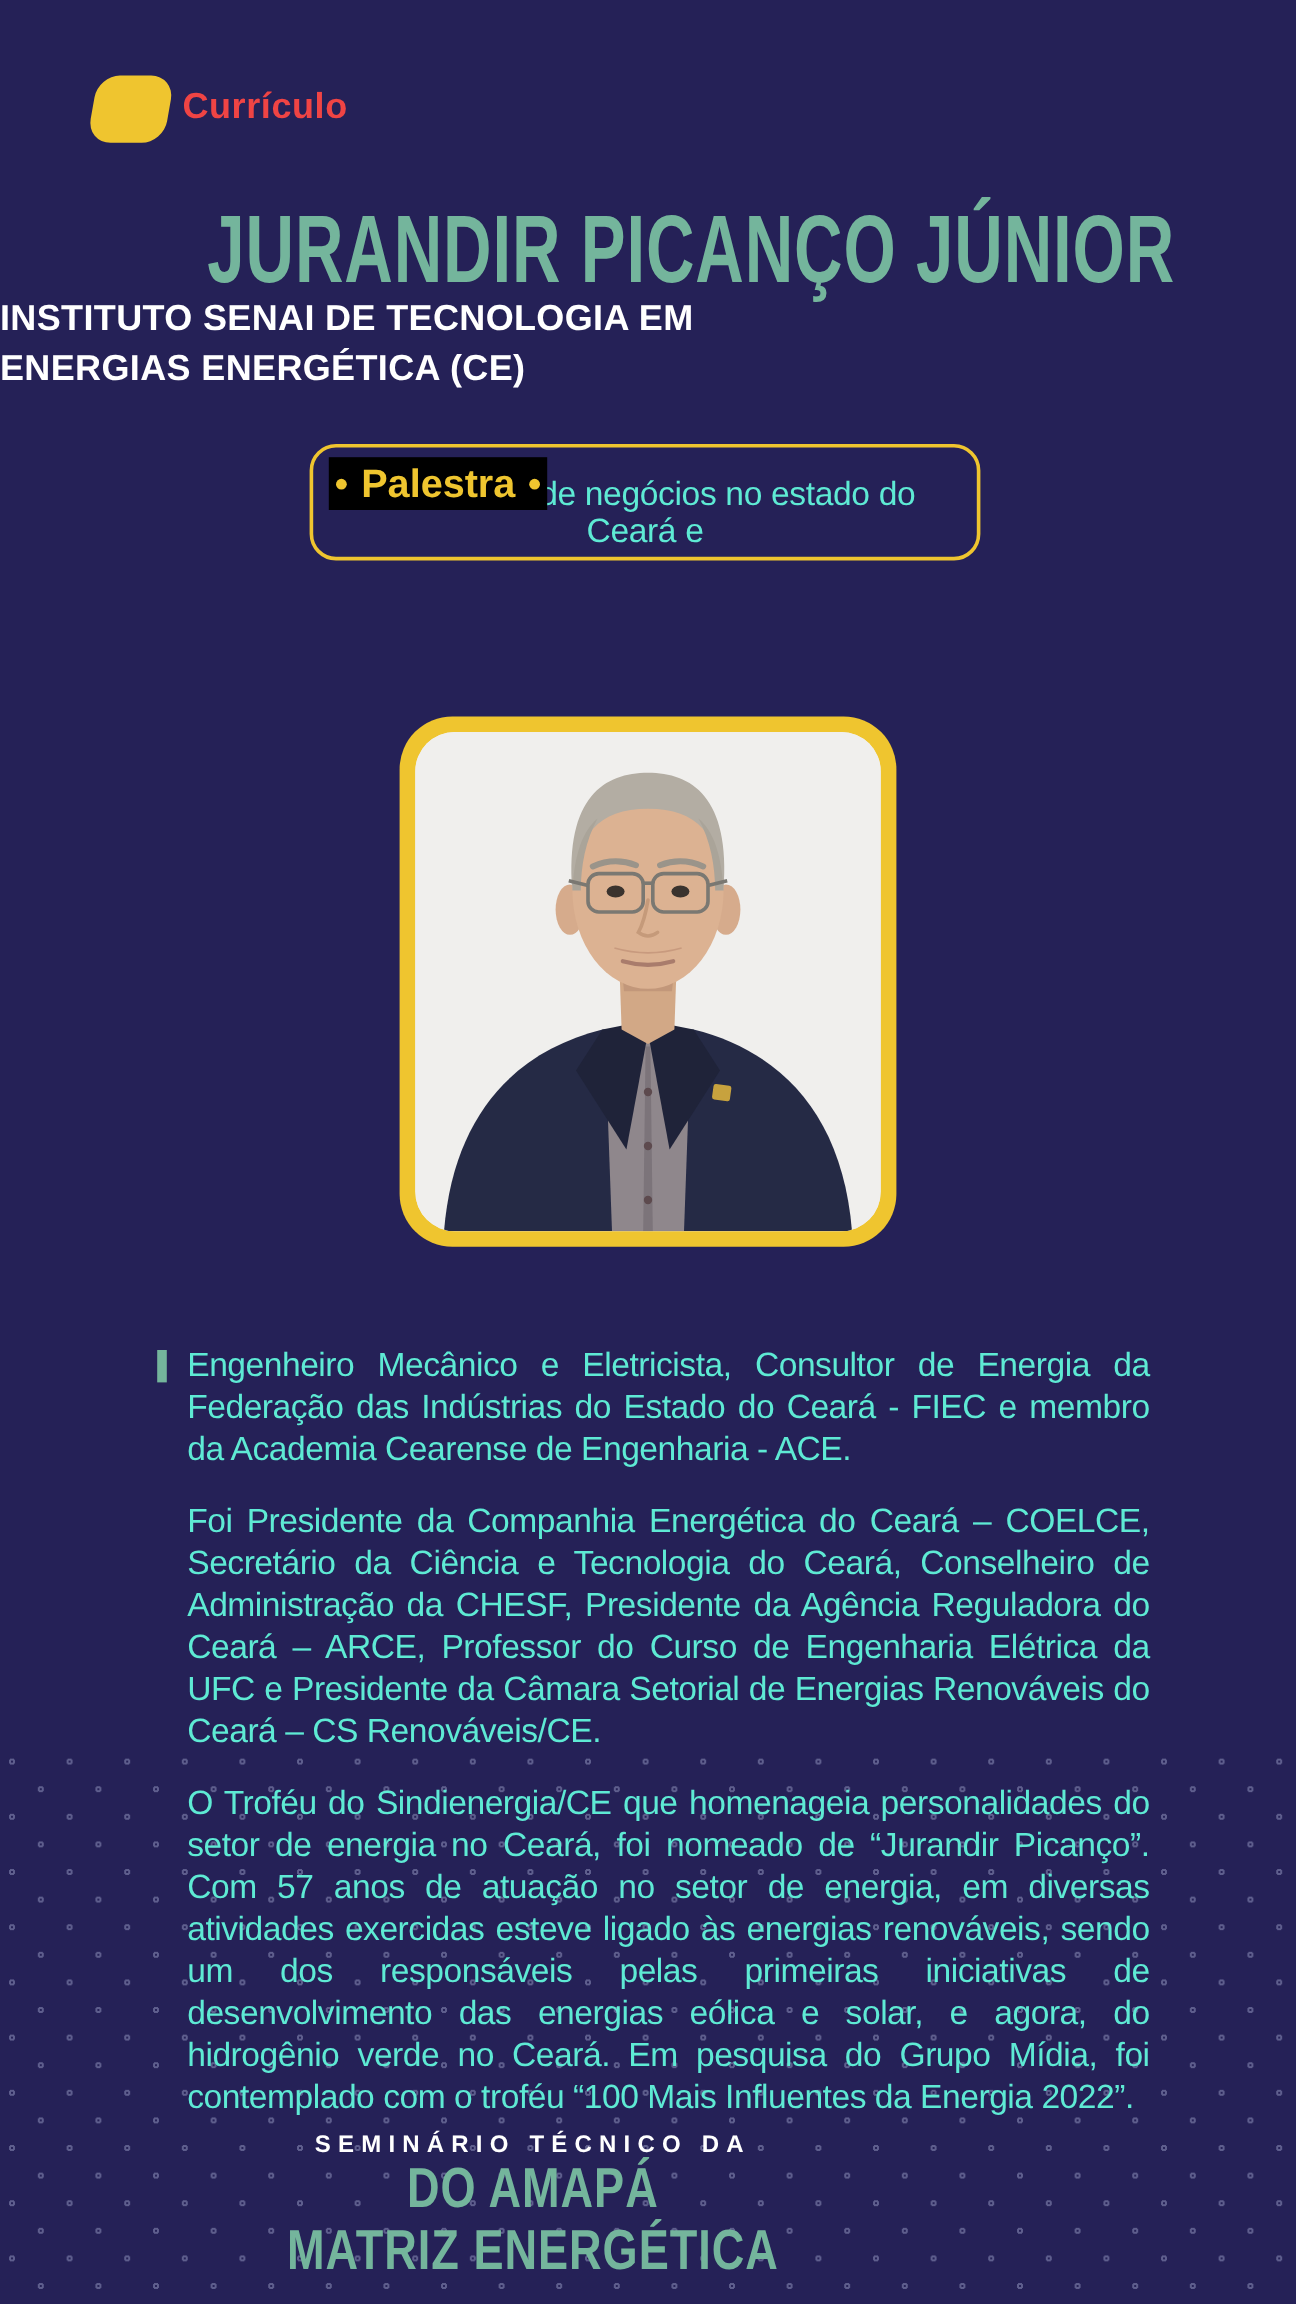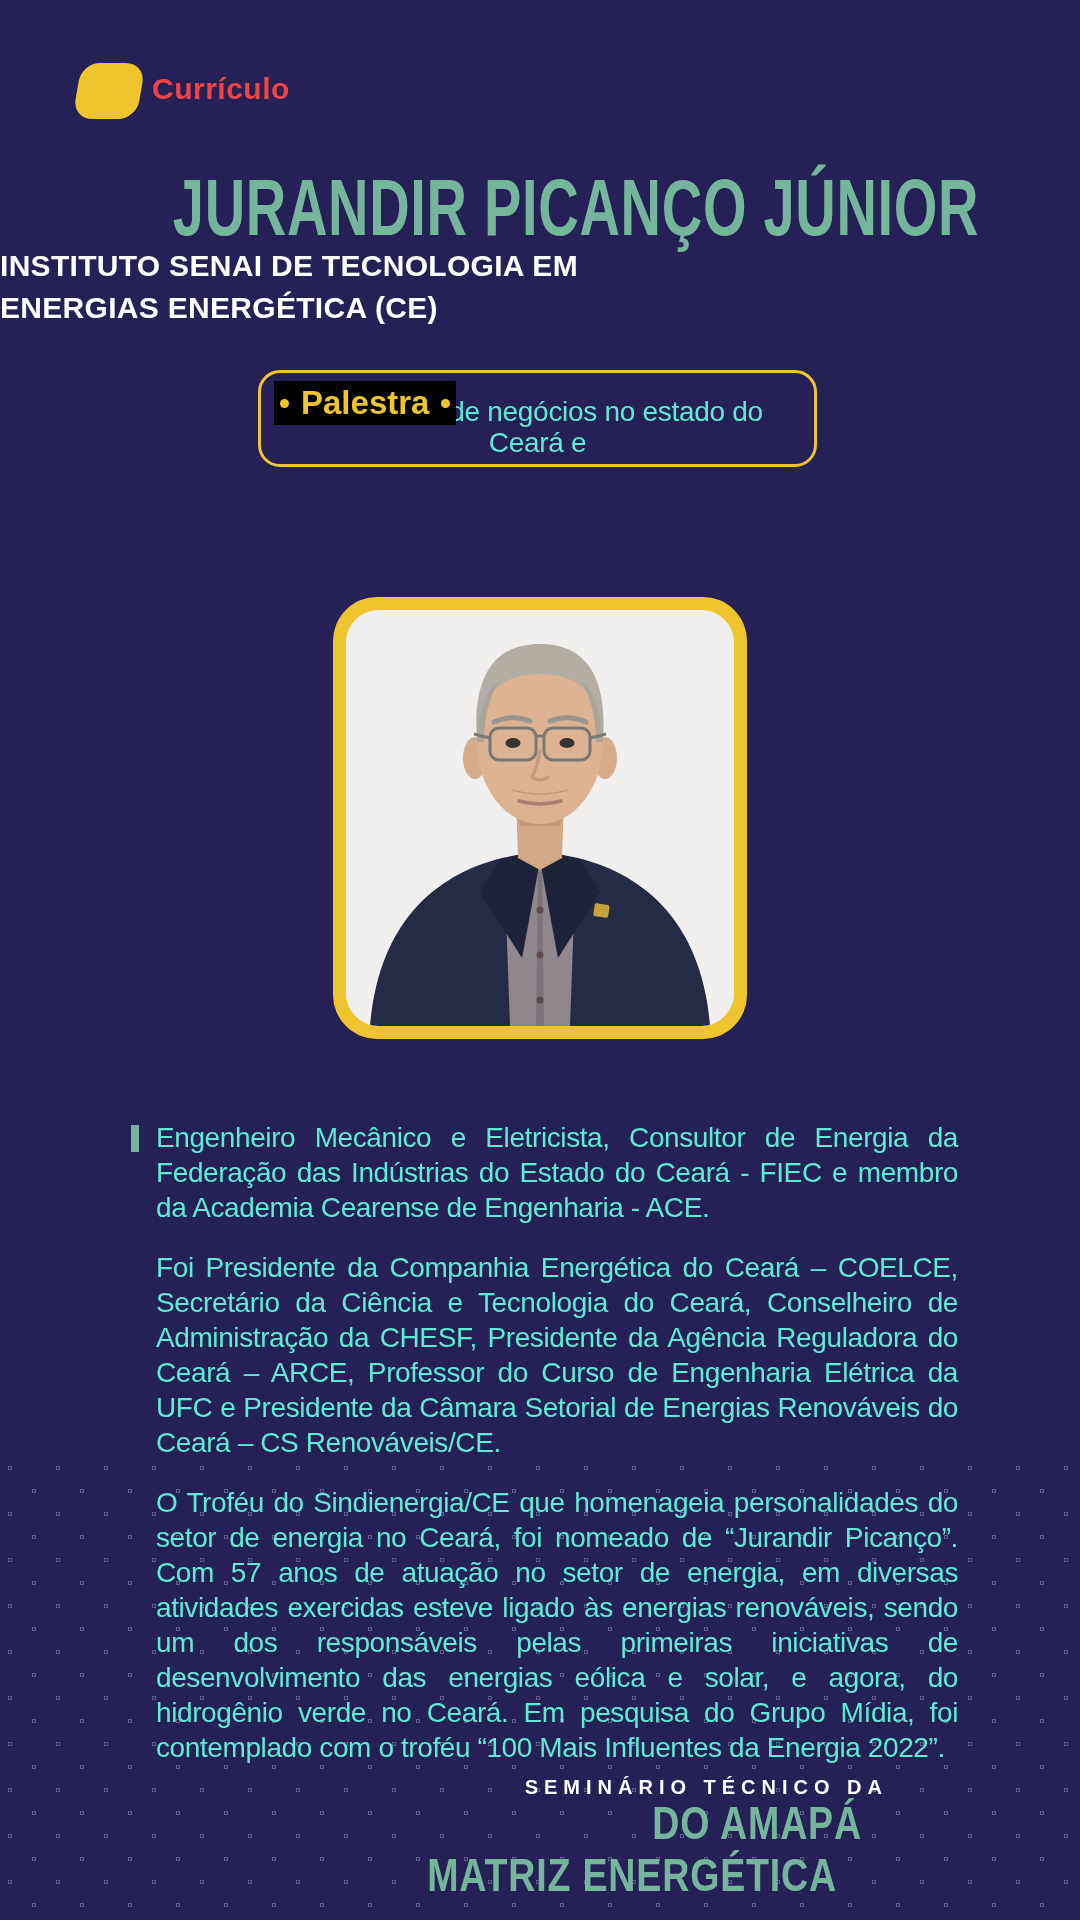--- a/index.html
+++ b/index.html
@@ -60,21 +60,21 @@
   .photo svg { display:block; width:100%; height:100%; }
   
   .bio { position:absolute; left:156px; top:1120px; width:802px; z-index:1; }
   .bio p {
     position:relative; margin:0 0 25px 0;
     color:#5eead4; font-size:28px; line-height:35px; letter-spacing:-0.4px;
     text-align:justify;
   }
   .bar { position:absolute; left:-25px; top:5px; width:8px; height:27px; background:#74B59C; }
   
-  .footer { position:absolute; left:0; top:1776px; width:888px; text-align:right; z-index:1; }
+  .footer { position:absolute; left:0; top:1776px; width:888px; text-align:center; z-index:1; }
   .kicker { color:#ffffff; font-size:20px; font-weight:bold; letter-spacing:6px; }
   .footer-line { color:#74B59C; font-weight:bold; font-size:47px; line-height:47px; }
   .footer-line span { display:inline-block; white-space:nowrap; transform:scaleX(0.80); transform-origin:center; letter-spacing:1px; }
   .footer-line.first { margin-top:5px; }
 </style>
 </head>
 <body>
 
 <div class="poster">
 

